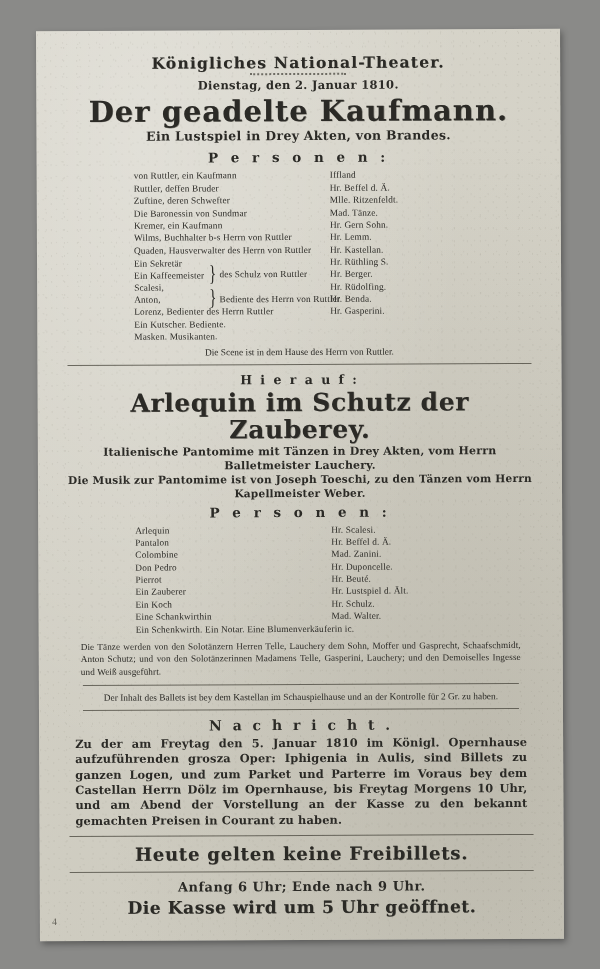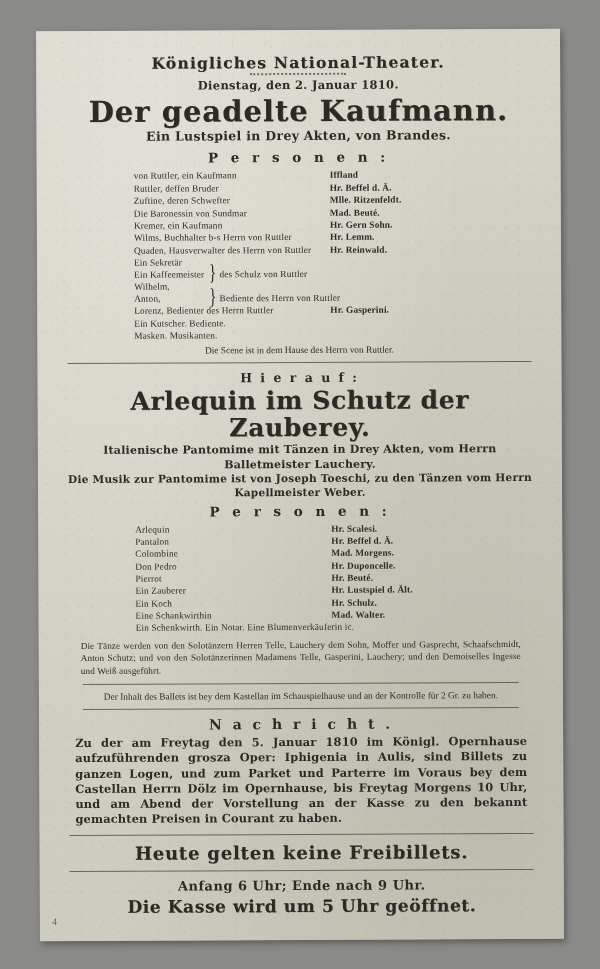--- a/index.html
+++ b/index.html
@@ -105,21 +105,20 @@
   .cast .role {
     width: 196px;
     flex: 0 0 196px;
     position: relative;
     white-space: nowrap;
     overflow: visible;
   }
   .cast .actor {
     flex: 1;
     white-space: nowrap;
-    font-weight: bold;
   }
   
   .brace-group {
     display: flex;
     align-items: flex-end;
   }
   .brace-names {
     width: 74px;
     flex: 0 0 74px;
     line-height: 1.3;
@@ -251,55 +250,63 @@
       <div class="row">
         <div class="role">Ruttler, deffen Bruder</div>
         <div class="actor">Hr. Beffel d. Ä.</div>
       </div>
       <div class="row">
         <div class="role">Zuftine, deren Schwefter</div>
         <div class="actor">Mlle. Ritzenfeldt.</div>
       </div>
       <div class="row">
         <div class="role">Die Baronessin von Sundmar</div>
-        <div class="actor">Mad. Beuté.</div>
+        <div class="actor">Mad. Tänze.</div>
       </div>
       <div class="row">
         <div class="role">Kremer, ein Kaufmann</div>
         <div class="actor">Hr. Gern Sohn.</div>
       </div>
       <div class="row">
         <div class="role">Wilms, Buchhalter b-s Herrn von Ruttler</div>
         <div class="actor">Hr. Lemm.</div>
       </div>
       <div class="row">
         <div class="role">Quaden, Hausverwalter des Herrn von Ruttler</div>
-        <div class="actor">Hr. Reinwald.</div>
+        <div class="actor">Hr. Kastellan.</div>
       </div>
 
       <div class="row">
         <div class="role brace-group">
           <div class="brace-names">
             <div>Ein Sekretär</div>
             <div>Ein Kaffeemeister</div>
           </div>
           <div class="brace-mark">}</div>
           <div class="brace-desc">des Schulz von Ruttler</div>
         </div>
+        <div class="actor">
+          <div>Hr. Rüthling S.</div>
+          <div>Hr. Berger.</div>
+        </div>
       </div>
 
       <div class="row">
         <div class="role brace-group">
           <div class="brace-names">
-            <div>Wilhelm,</div>
+            <div>Scalesi,</div>
             <div>Anton,</div>
           </div>
           <div class="brace-mark">}</div>
           <div class="brace-desc">Bediente des Herrn von Ruttler</div>
         </div>
+        <div class="actor">
+          <div>Hr. Rüdolfing.</div>
+          <div>Hr. Benda.</div>
+        </div>
       </div>
 
       <div class="row">
         <div class="role">Lorenz, Bedienter des Herrn Ruttler</div>
         <div class="actor">Hr. Gasperini.</div>
       </div>
       <div class="row">
         <div class="role">Ein Kutscher.   Bediente.</div>
         <div class="actor"></div>
       </div>
@@ -325,21 +332,21 @@
       <div class="row">
         <div class="role">Arlequin</div>
         <div class="actor">Hr. Scalesi.</div>
       </div>
       <div class="row">
         <div class="role">Pantalon</div>
         <div class="actor">Hr. Beffel d. Ä.</div>
       </div>
       <div class="row">
         <div class="role">Colombine</div>
-        <div class="actor">Mad. Morgens.</div>
+        <div class="actor">Mad. Zanini.</div>
       </div>
       <div class="row">
         <div class="role">Don Pedro</div>
         <div class="actor">Hr. Duponcelle.</div>
       </div>
       <div class="row">
         <div class="role">Pierrot</div>
         <div class="actor">Hr. Beuté.</div>
       </div>
       <div class="row">

